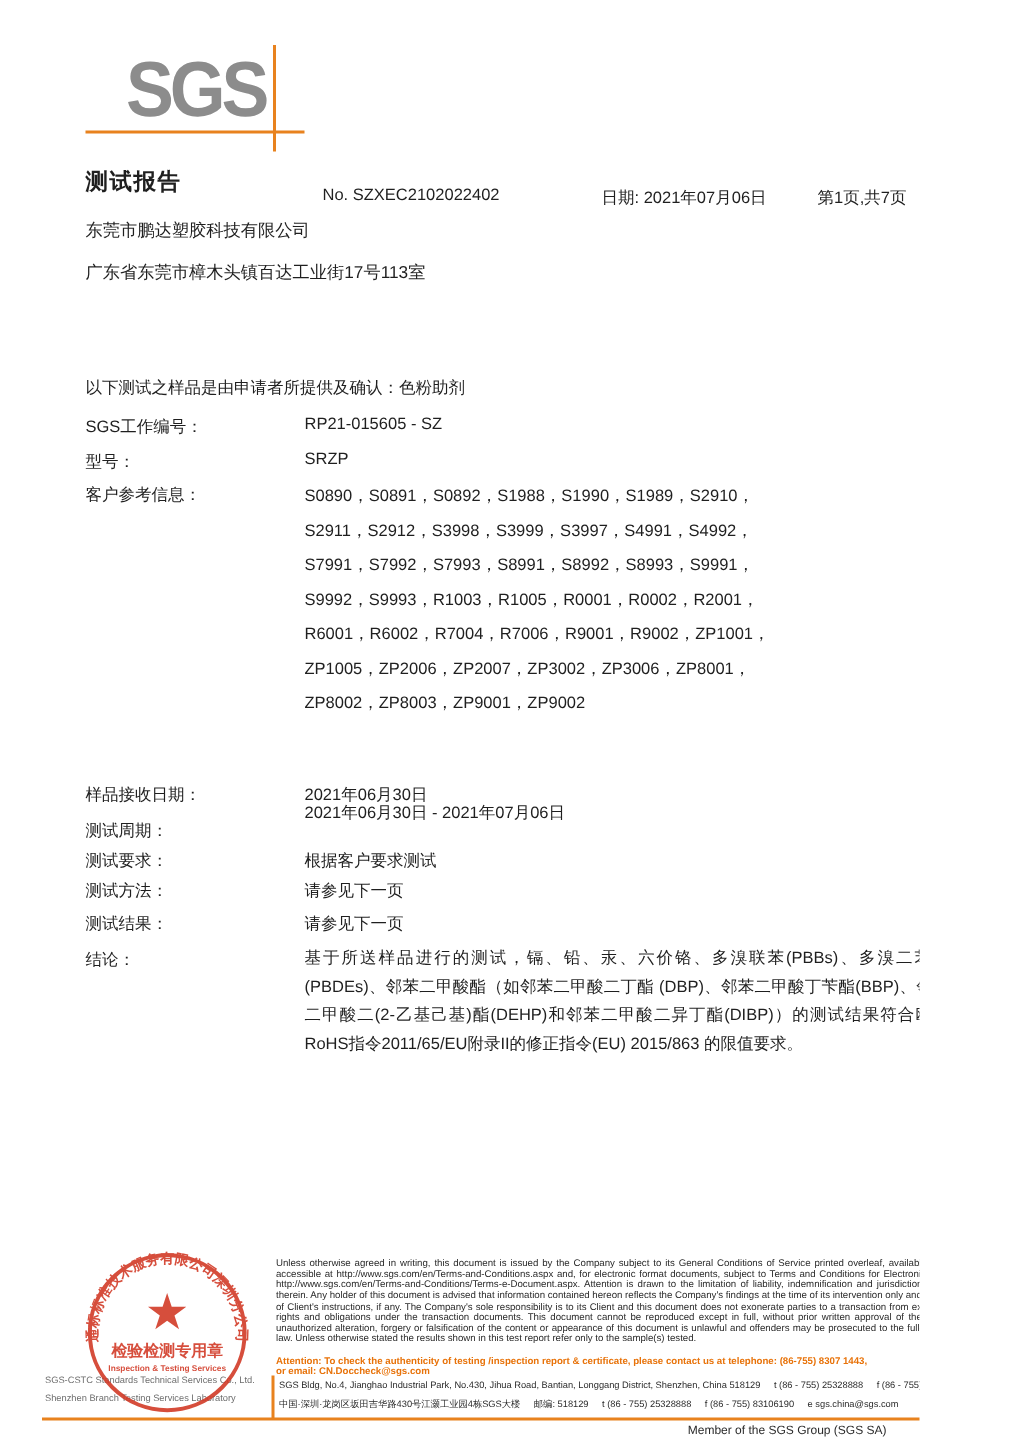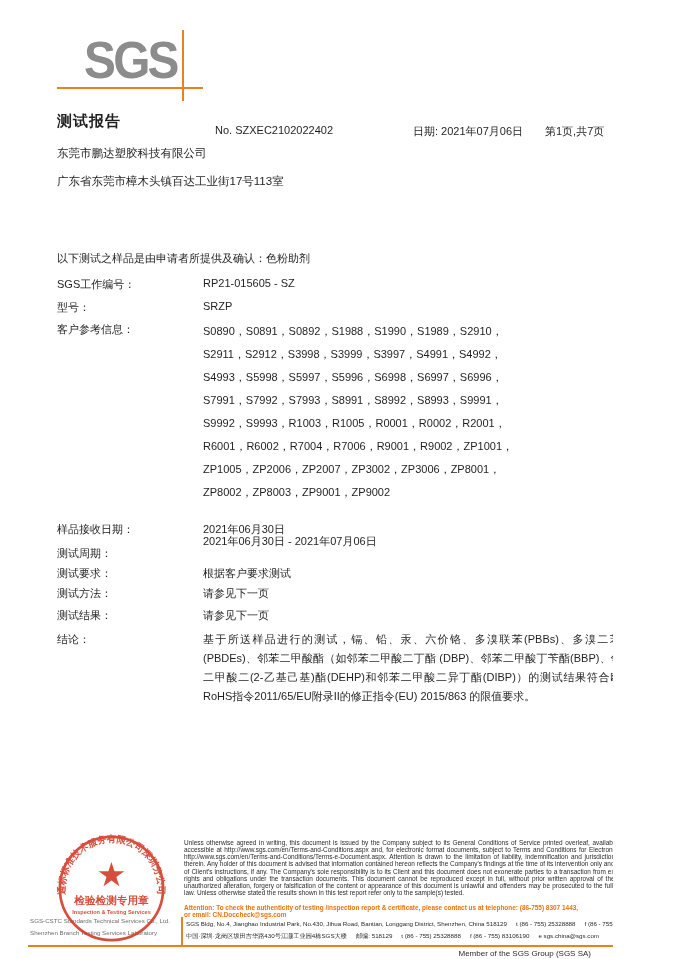--- a/index.html
+++ b/index.html
@@ -10,21 +10,21 @@
   
   .logo-text{
     position:absolute;left:84px;top:30px;font-size:52px;font-weight:bold;
     color:#8c8c8c;letter-spacing:-3px;transform:scale(.92,1.0);transform-origin:left top;
   }
   .logo-hline{position:absolute;left:57px;top:87px;width:146px;height:2px;background:#e8821e;}
   .logo-vline{position:absolute;left:182px;top:30px;width:2px;height:71px;background:#e8821e;}
   .title{position:absolute;left:57px;top:112px;font-size:15px;font-weight:bold;letter-spacing:1px;}
   .hmeta{position:absolute;top:124px;font-size:11px;}
   .report-no{left:215px;}
-  .report-date{left:413px;}
+  .report-date{left:401px;}
   .report-page{left:545px;}
   
   .company{position:absolute;left:57px;top:146px;font-size:11.5px;}
   .addr{position:absolute;left:57px;top:174px;font-size:11.5px;}
   .statement{position:absolute;left:57px;top:251px;font-size:11px;}
   
   .lbl{position:absolute;left:57px;font-size:11px;white-space:nowrap;}
   .val{position:absolute;left:203px;font-size:11px;white-space:nowrap;}
   .reflist{position:absolute;left:203px;top:320px;font-size:11px;line-height:23px;}
   .concl{position:absolute;left:203px;top:630px;width:430px;font-size:11px;line-height:19px;text-align:justify;}
@@ -70,21 +70,20 @@
   <div class="lbl" style="top:277px">SGS工作编号：</div>
   <div class="val" style="top:277px">RP21-015605 - SZ</div>
 
   <div class="lbl" style="top:300px">型号：</div>
   <div class="val" style="top:300px">SRZP</div>
 
   <div class="lbl" style="top:322px">客户参考信息：</div>
   <div class="reflist">
     <div>S0890，S0891，S0892，S1988，S1990，S1989，S2910，</div>
     <div>S2911，S2912，S3998，S3999，S3997，S4991，S4992，</div>
-    <div>S4993，S5998，S5997，S5996，S6998，S6997，S6996，</div>
     <div>S7991，S7992，S7993，S8991，S8992，S8993，S9991，</div>
     <div>S9992，S9993，R1003，R1005，R0001，R0002，R2001，</div>
     <div>R6001，R6002，R7004，R7006，R9001，R9002，ZP1001，</div>
     <div>ZP1005，ZP2006，ZP2007，ZP3002，ZP3006，ZP8001，</div>
     <div>ZP8002，ZP8003，ZP9001，ZP9002</div>
   </div>
 
   <div class="lbl" style="top:522px">样品接收日期：</div>
   <div class="val" style="top:522px">2021年06月30日</div>
 

